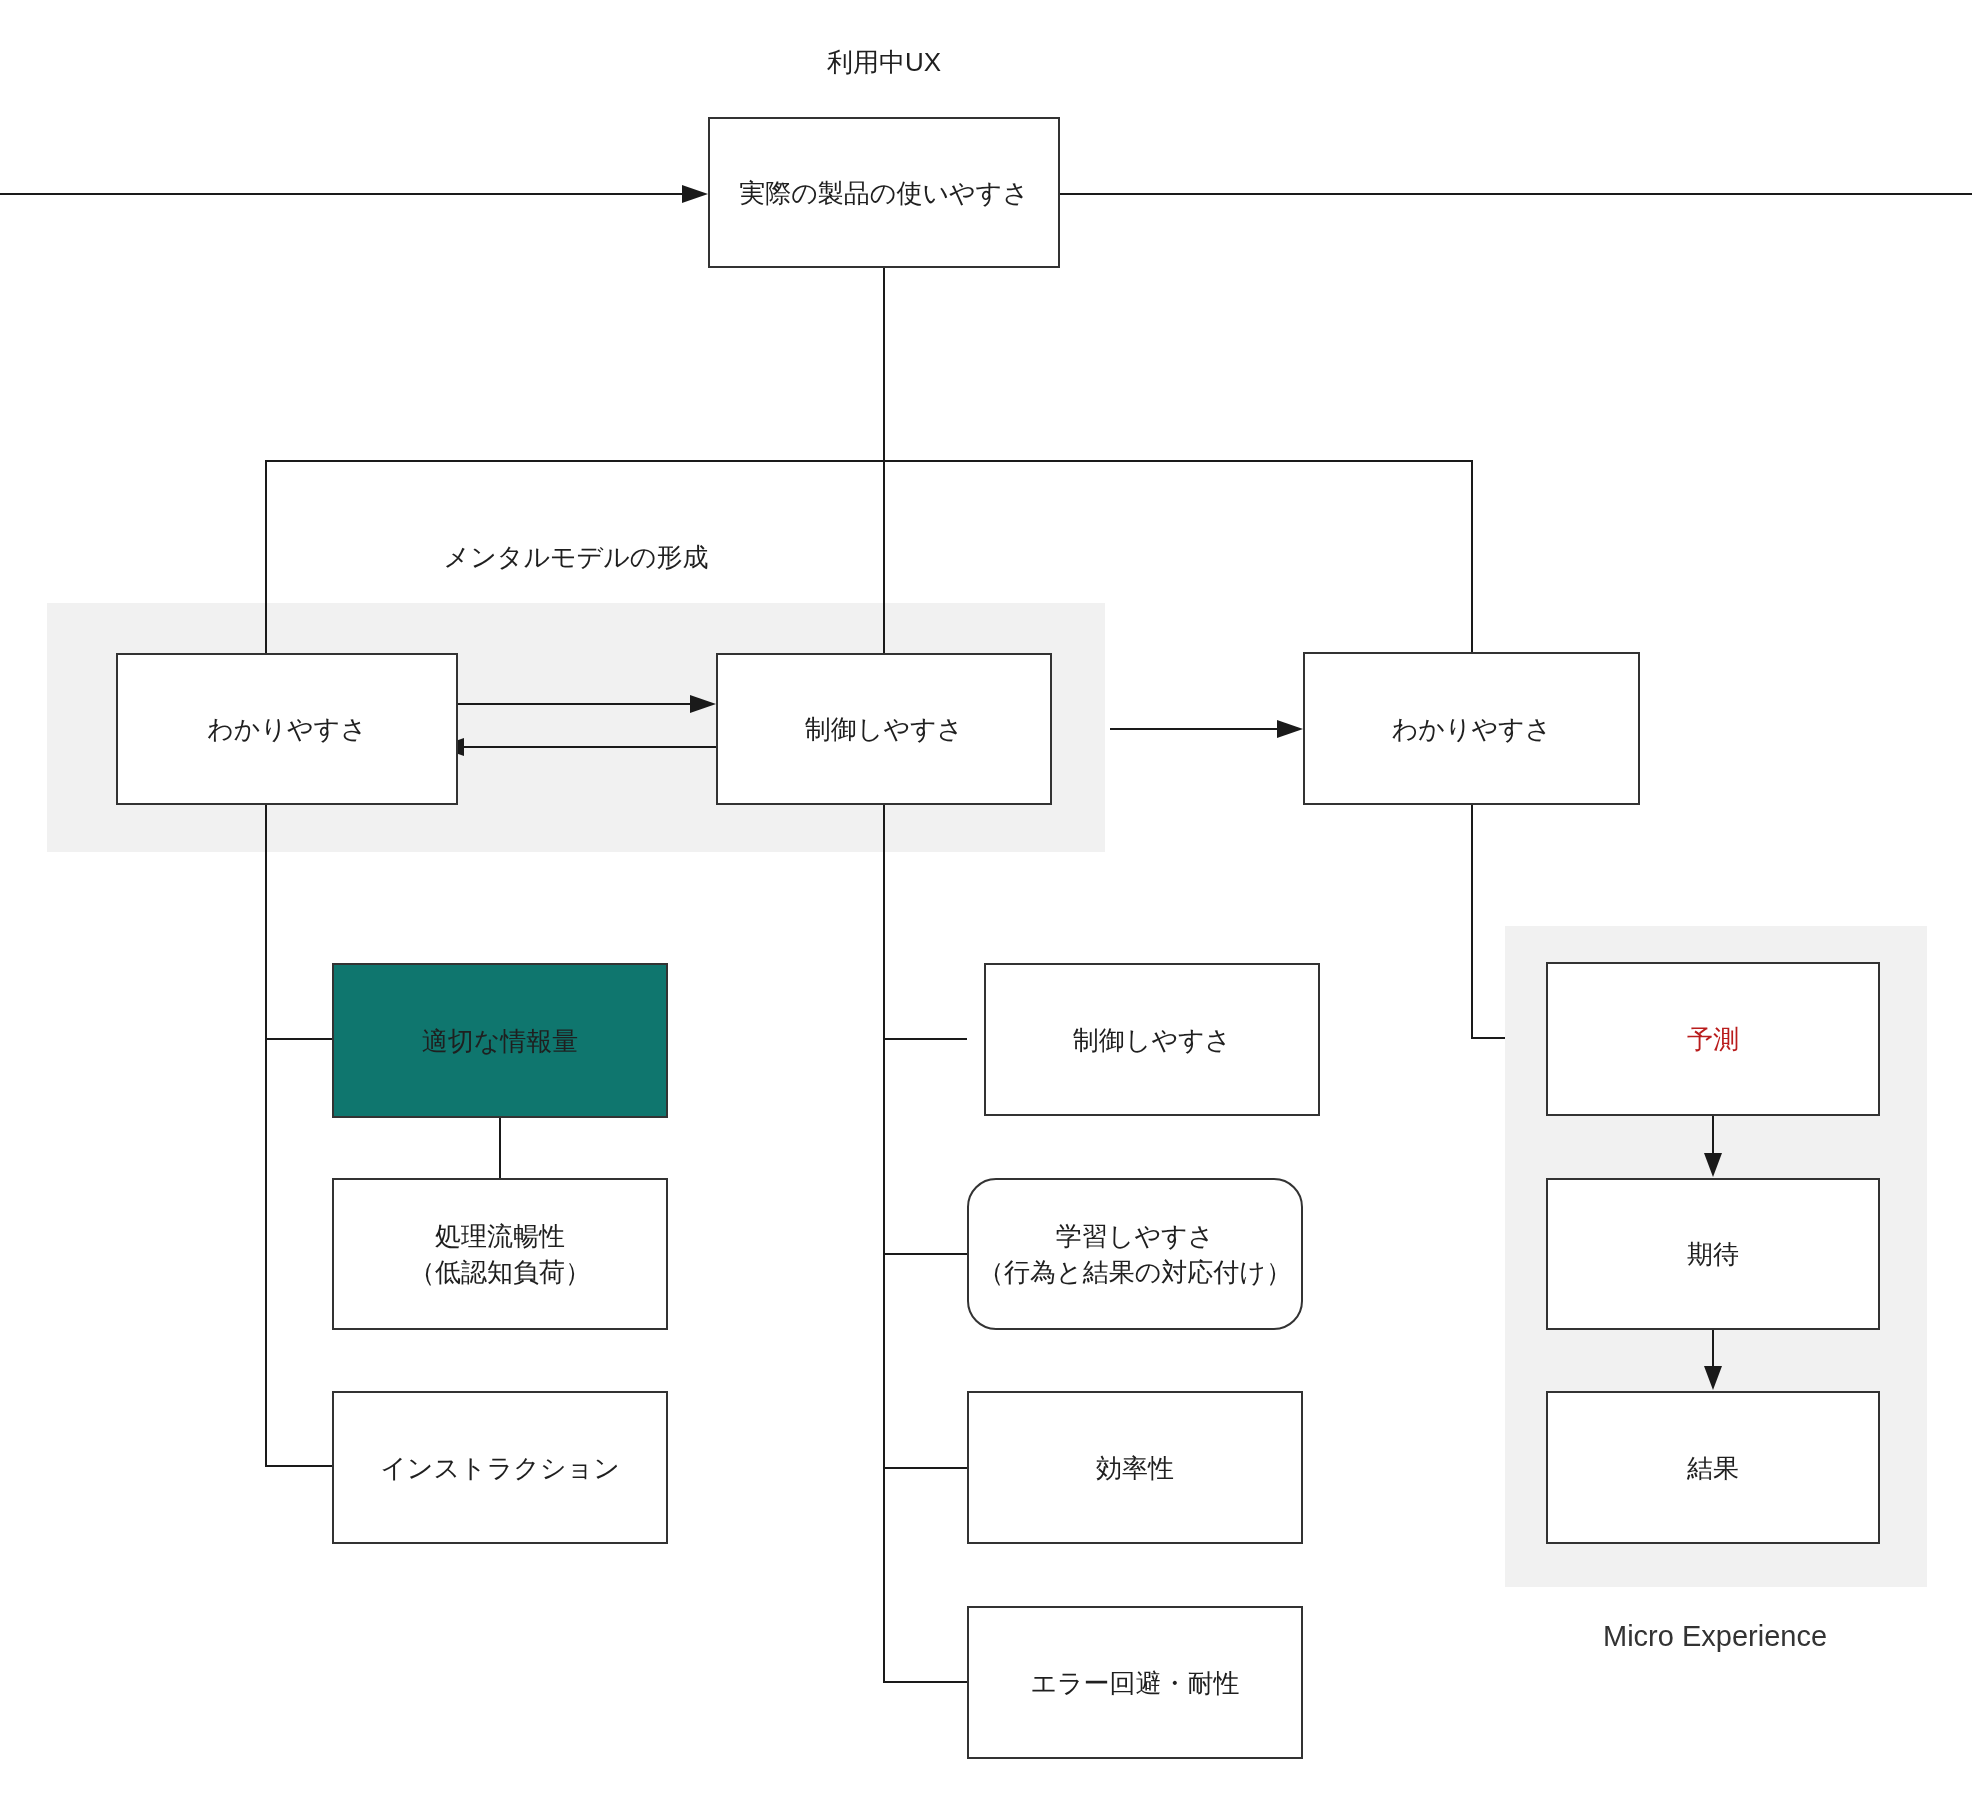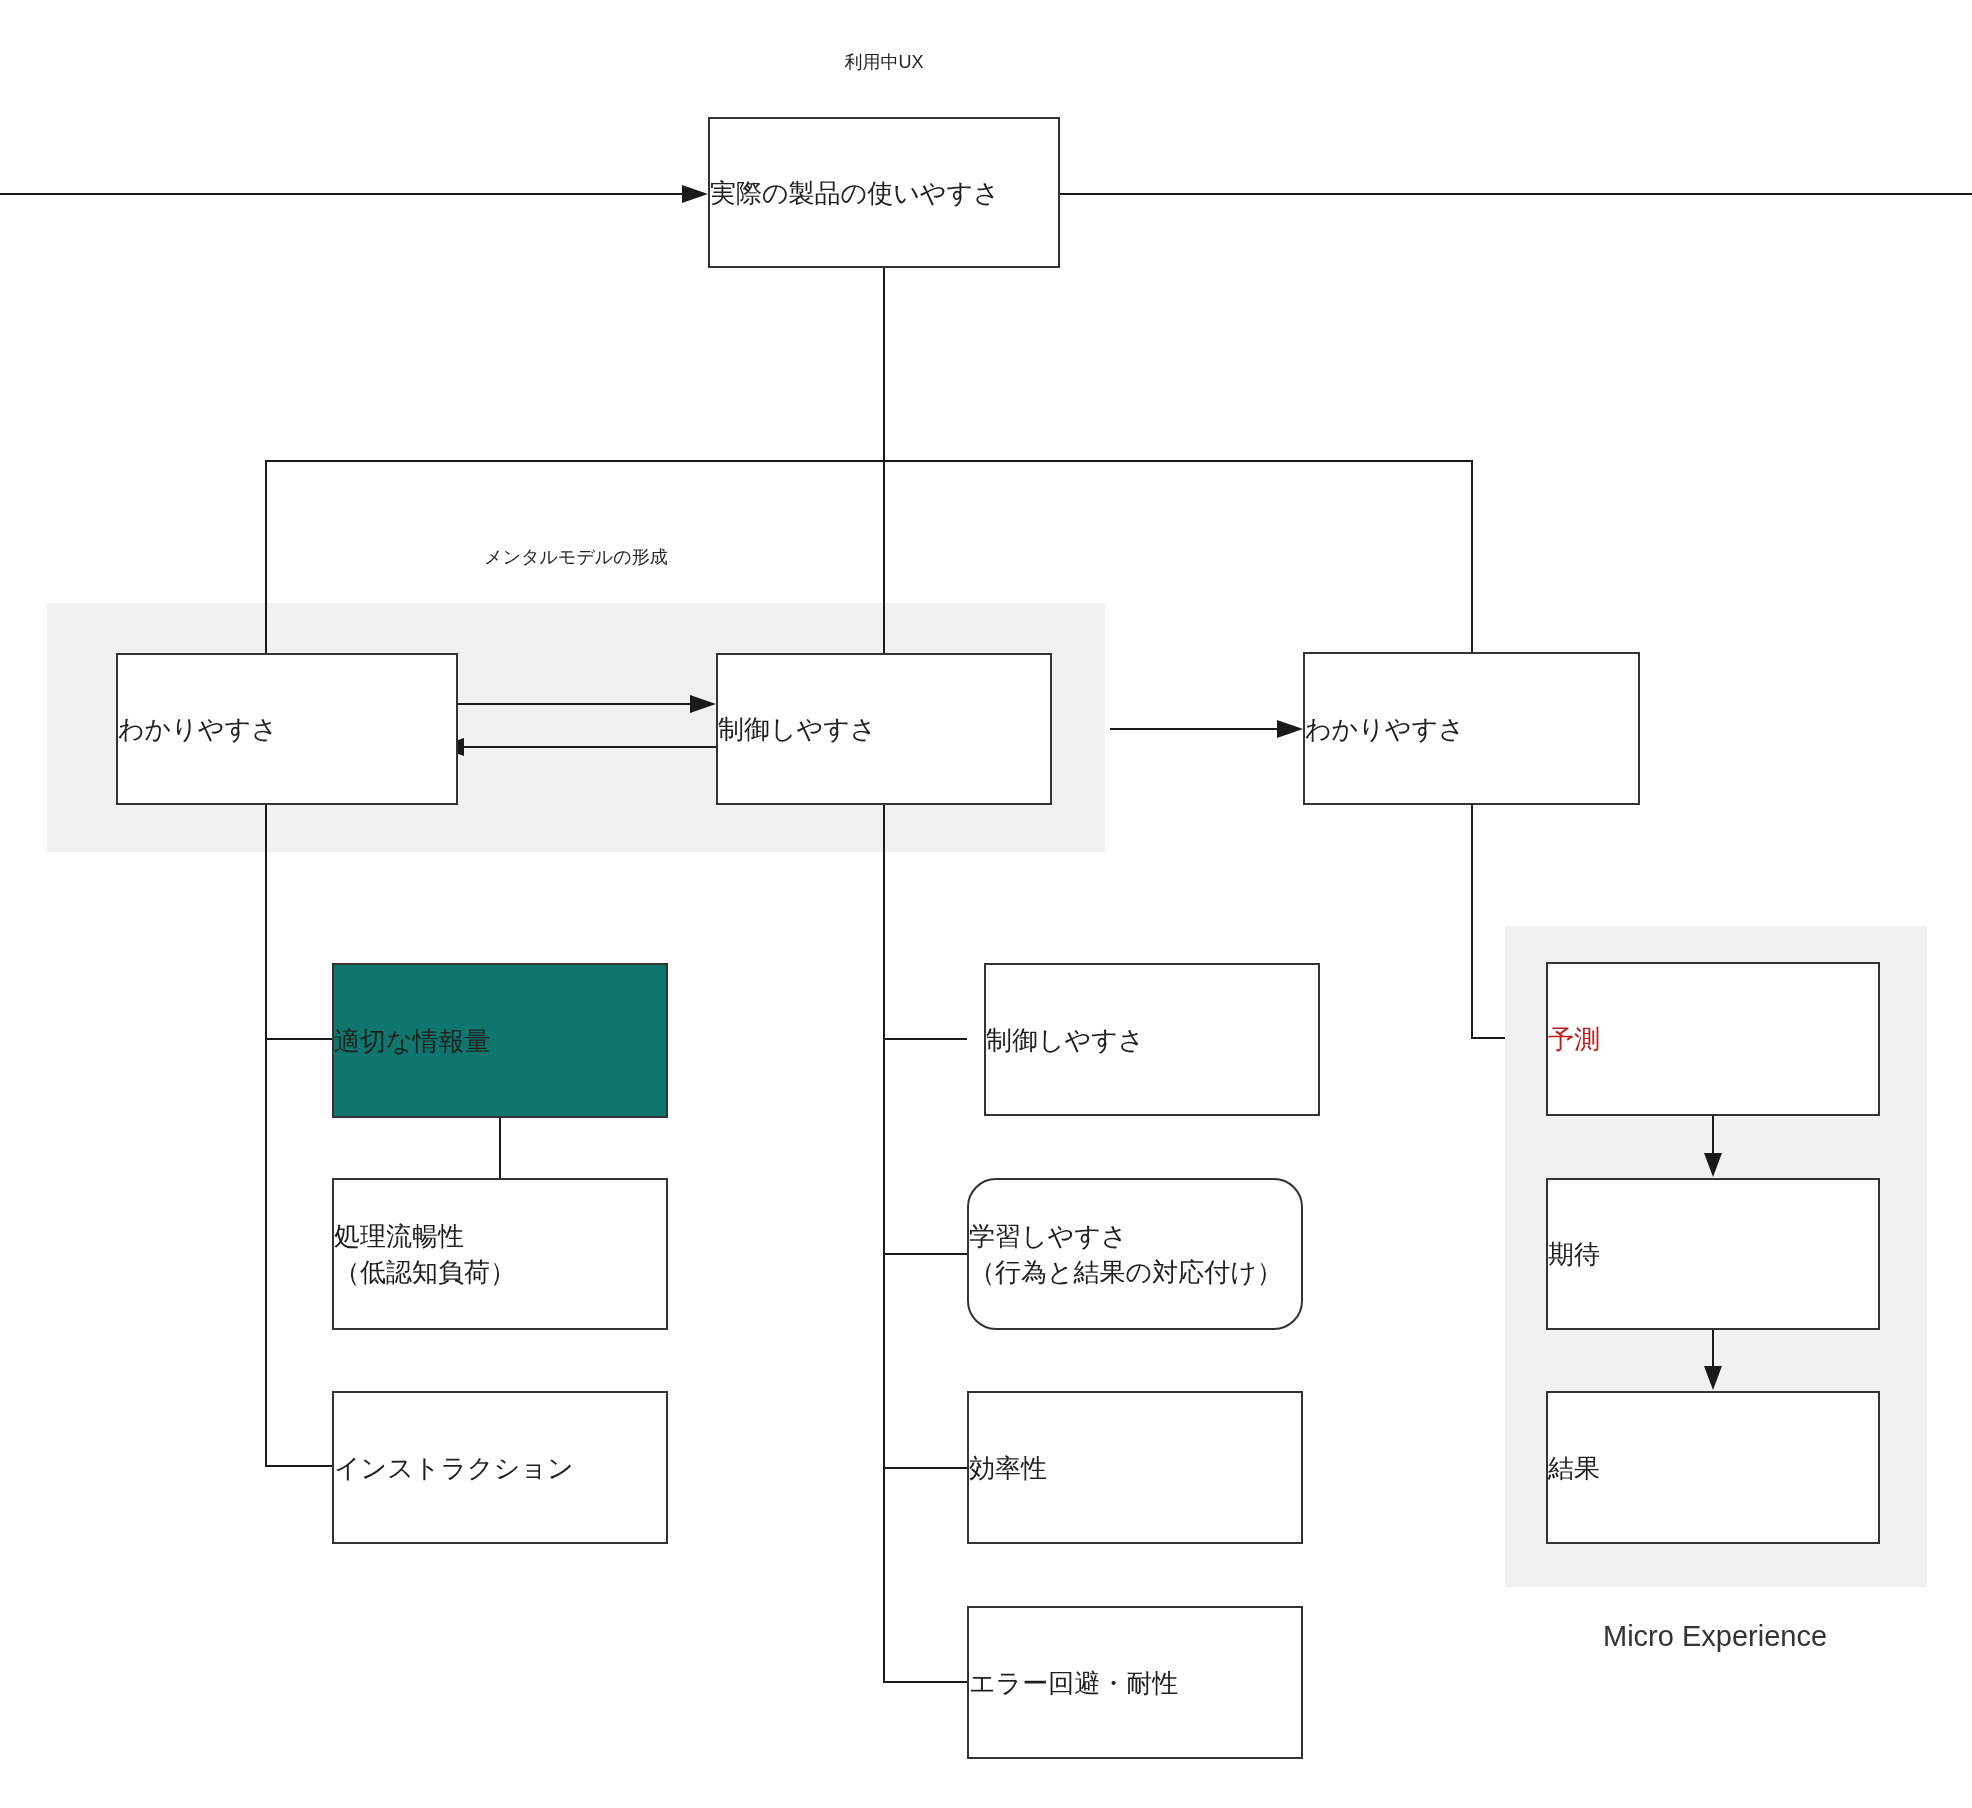--- a/index.html
+++ b/index.html
@@ -2,28 +2,28 @@
 <html><head>
 <meta charset="utf-8">
 <style>
   html,body{margin:0;padding:0;background:#ffffff;}
   body{width:1972px;height:1808px;font-family:"Liberation Sans","DejaVu Sans",sans-serif;}
   #canvas{position:relative;width:1972px;height:1808px;background:#ffffff;overflow:hidden;}
   .panel{position:absolute;background:#f1f1f1;}
   .edge{position:absolute;background:#1a1a1a;}
   .node{
     position:absolute;background:#ffffff;border:2px solid #333333;box-sizing:border-box;
-    display:flex;flex-direction:column;align-items:flex-start;justify-content:center;
+    display:flex;flex-direction:column;align-items:center;justify-content:center;
     text-align:center;color:#1f1f1f;font-size:26px;line-height:36px;white-space:nowrap;
   }
   .ah{position:absolute;width:0;height:0;}
   .ah-right{border-top:9px solid transparent;border-bottom:9px solid transparent;border-left:26px solid #1a1a1a;}
   .ah-left{border-top:9px solid transparent;border-bottom:9px solid transparent;border-right:26px solid #1a1a1a;}
   .ah-down{border-left:9px solid transparent;border-right:9px solid transparent;border-top:24px solid #1a1a1a;}
-  .flabel{position:absolute;transform:translate(-50%,-50%);color:#1f1f1f;font-size:18px;white-space:nowrap;}
+  .flabel{position:absolute;transform:translate(-50%,-50%);color:#1f1f1f;font-size:26px;white-space:nowrap;}
   #label-inuse{left:884px;top:62px;}
   #label-mental{left:576px;top:557px;}
   #label-micro{left:1715px;top:1636px;font-size:29px;color:#333333;}
 </style>
 </head>
 <body>
 
 <div id="canvas">
   <div id="panels">
       <div class="panel" style="left: 47px; top: 603px; width: 1058px; height: 249px; background: rgb(241, 241, 241);"></div>

